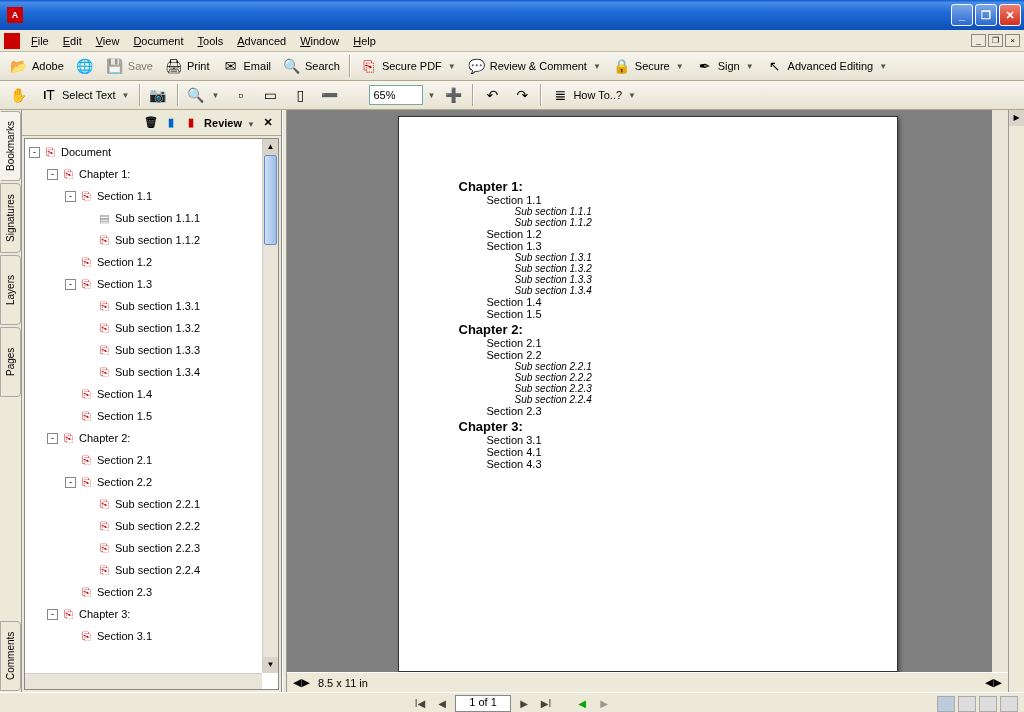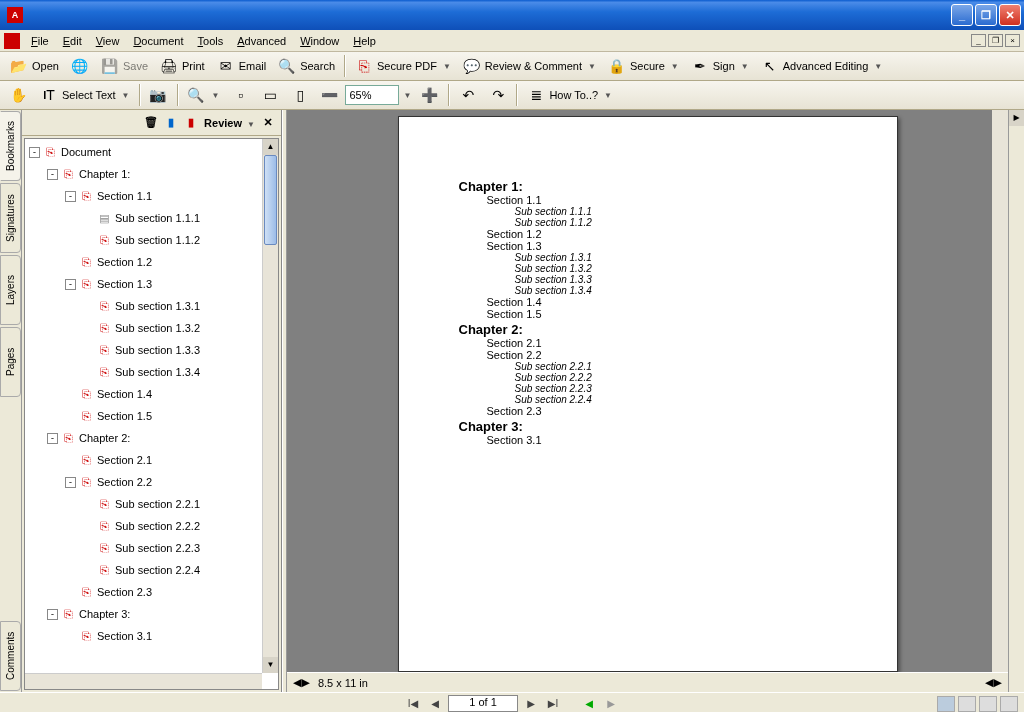--- a/index.html
+++ b/index.html
@@ -19,21 +19,21 @@
 .menu-item u { text-decoration:underline; }
 .mdi-btns { margin-left:auto; display:flex; gap:2px; align-items:center; }
 .mdi-btn { width:15px; height:13px; border:1px solid #888; background:#ece9d8; font-size:8px; display:flex; align-items:center; justify-content:center; }
 
 
 .toolbar-row { height:29px; background:linear-gradient(to bottom,#f7f5ee,#e7e3d4); border-bottom:1px solid #b0a888; display:flex; align-items:center; padding:0 4px; }
 .tb-btn { display:flex; align-items:center; gap:4px; padding:2px 5px; margin:0 1px; cursor:default; }
 .tb-sep { width:2px; height:22px; border-left:1px solid #b0a888; border-right:1px solid #fff; margin:0 3px; }
 .tb-icon { width:18px; height:18px; display:inline-flex; align-items:center; justify-content:center; font-size:14px; }
 .tb-drop { font-size:8px; color:#555; margin-left:2px; }
-.zoom-box { width:54px; height:20px; border:1px solid #7a9; background:#fff; padding:0 3px; display:flex; align-items:center; }
+.zoom-box { width:54px; height:20px; border:1px solid #7a9; background:#fff; padding:0 3px; display:flex; align-items:center;margin-left:24px; }
 
 
 .main { display:flex; height:582px; }
 .sidetabs { width:22px; background:#ece9d8; border-right:1px solid #999; display:flex; flex-direction:column; }
 .sidetab { height:70px; writing-mode:vertical-rl; transform:rotate(180deg); display:flex; align-items:center; justify-content:center; font-size:10px; border:1px solid #aaa; border-radius:4px 0 0 4px; margin:1px 0; background:#ece9d8; cursor:default; }
 .sidetab.active { background:#f5f3ea; font-weight:normal; border-right:1px solid #f5f3ea; }
 
 .bookmarks-panel { width:260px; background:#ece9d8; display:flex; flex-direction:column; border-right:1px solid #888; }
 .bm-header { height:26px; display:flex; align-items:center; justify-content:flex-end; padding:0 6px; gap:6px; border-bottom:1px solid #b0a888; font-weight:bold; }
 .bm-header .small-ico { width:14px; height:14px; display:inline-flex; align-items:center; justify-content:center; }
@@ -57,21 +57,21 @@
 .page { width:500px; margin:6px auto 0; background:#fff; border:1px solid #333; box-shadow:2px 2px 4px rgba(0,0,0,0.4); padding:60px 30px 30px 60px; font-family:'Times New Roman',serif; }
 .page .ch { font-weight:bold; font-size:13px; margin-top:2px; }
 .page .sec { font-size:11px; margin-left:28px; }
 .page .sub { font-size:10px; font-style:italic; margin-left:56px; }
 .doc-vscroll { position:absolute; right:0; top:0; bottom:0; width:16px; background:#e8e4d8; }
 .doc-info-bar { height:20px; background:#ece9d8; border-top:1px solid #fff; display:flex; align-items:center; font-size:10px; padding:0 6px; gap:8px; }
 
 
 .bottom-bar { height:22px; background:#ece9d8; border-top:1px solid #fff; display:flex; align-items:center; justify-content:center; gap:4px; position:relative; }
 .nav-btn { width:18px; height:16px; display:flex; align-items:center; justify-content:center; color:#444; font-size:10px; }
-.page-box { width:70px; height:17px; border:1px solid #888; background:#fff; text-align:center; }
+.page-box { width:56px; height:17px; border:1px solid #888; background:#fff; text-align:center; }
 .view-btns { position:absolute; right:6px; display:flex; gap:3px; }
 .view-btn { width:18px; height:16px; border:1px solid #aaa; background:#ddd; }
 
 .right-strip { width:16px; background:#ece9d8; border-left:1px solid #999; }
 .right-strip .tri { height:16px; background:#d8d4c8; text-align:center; font-size:8px; line-height:16px; }
 </style>
 </head>
 <body>
 
 <div class="titlebar">
@@ -89,21 +89,21 @@
   <div class="mdi-btns">
     <div class="mdi-btn">_</div>
     <div class="mdi-btn">❐</div>
     <div class="mdi-btn">×</div>
   </div>
 </div>
 
 <div class="toolbar-row">
   <div class="tb-btn">
       <span class="tb-icon">📂</span>
-      <span>Open</span>
+      <span>Adobe</span>
     </div>
   <div class="tb-btn">
       <span class="tb-icon">🌐</span>
     </div>
   <div class="tb-btn" style="opacity:.5">
       <span class="tb-icon">💾</span>
       <span>Save</span>
     </div>
   <div class="tb-btn">
       <span class="tb-icon">🖨</span>
@@ -362,20 +362,22 @@
           <div class="ch">Chapter 2:</div>
           <div class="sec">Section 2.1</div>
           <div class="sec">Section 2.2</div>
           <div class="sub">Sub section 2.2.1</div>
           <div class="sub">Sub section 2.2.2</div>
           <div class="sub">Sub section 2.2.3</div>
           <div class="sub">Sub section 2.2.4</div>
           <div class="sec">Section 2.3</div>
           <div class="ch">Chapter 3:</div>
           <div class="sec">Section 3.1</div>
+          <div class="sec">Section 4.1</div>
+          <div class="sec">Section 4.3</div>
         </div>
       <div class="doc-vscroll"></div>
     </div>
     <div class="doc-info-bar">
       <span>◀▶</span>
       <span>8.5 x 11 in</span>
       <span style="margin-left:auto">◀▶</span>
     </div>
   </div>
 

